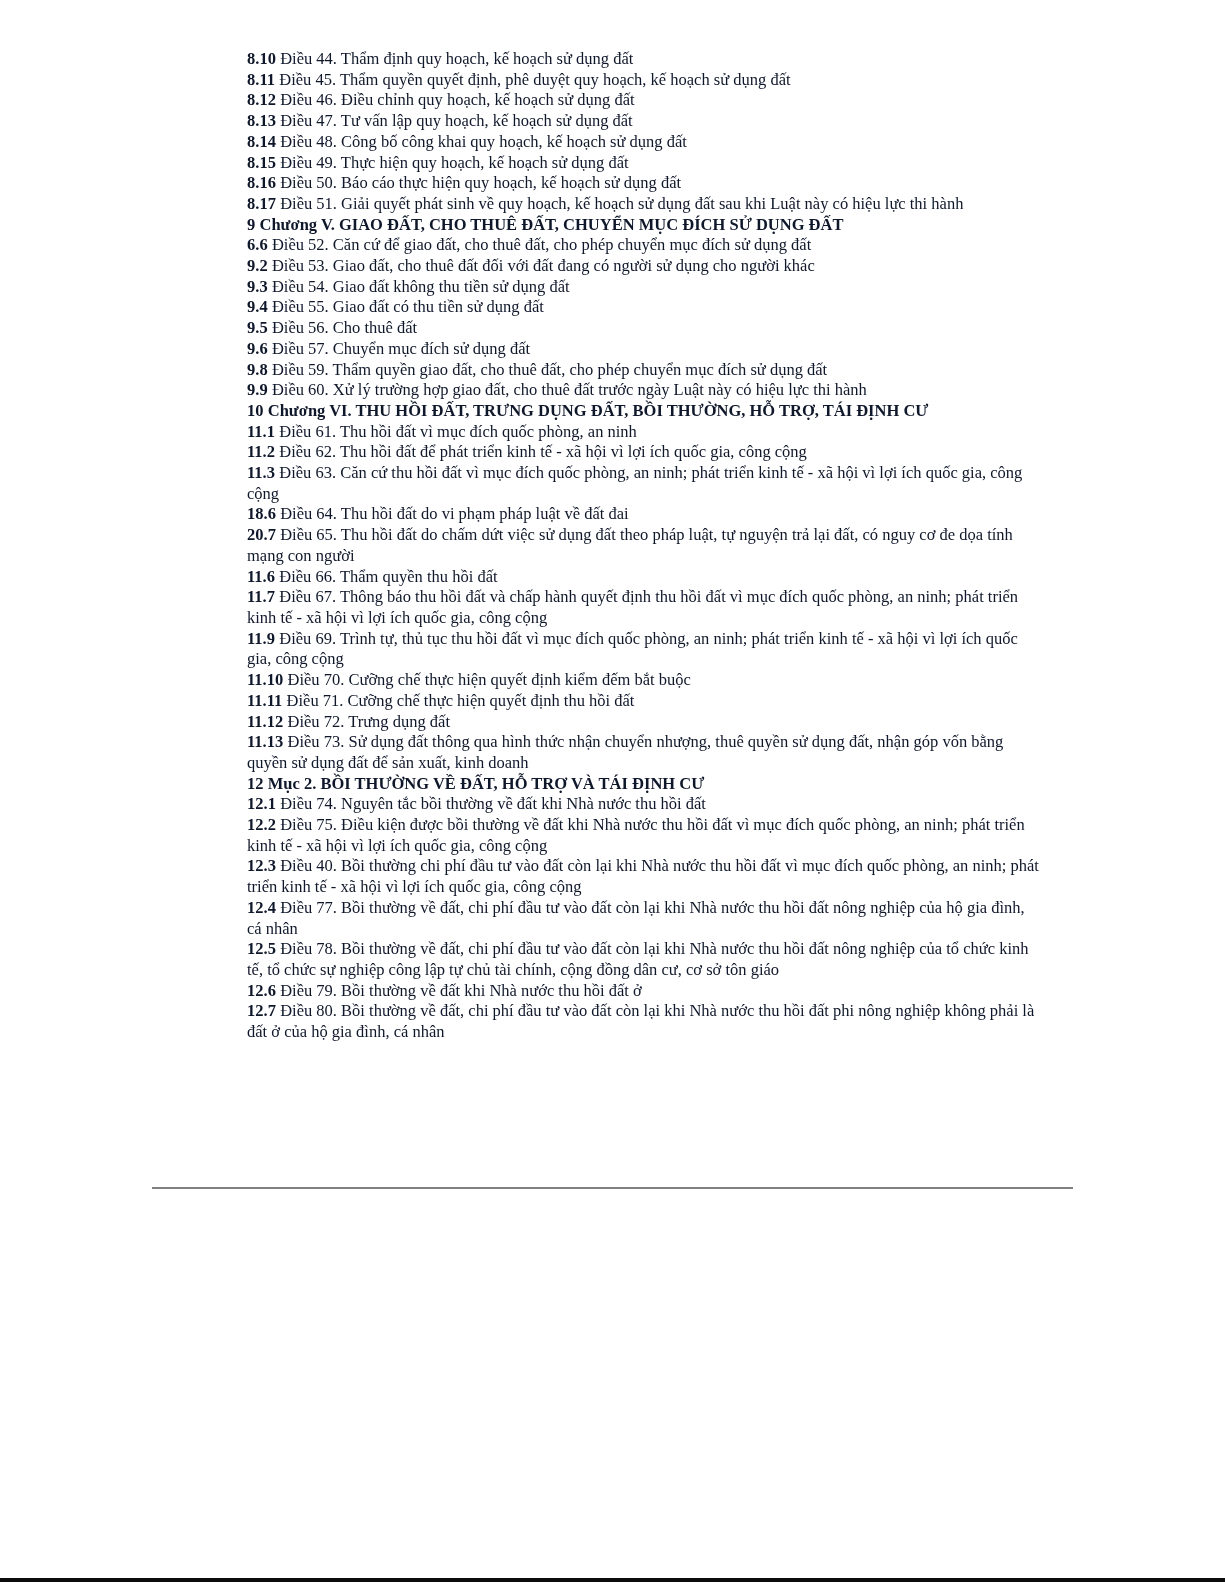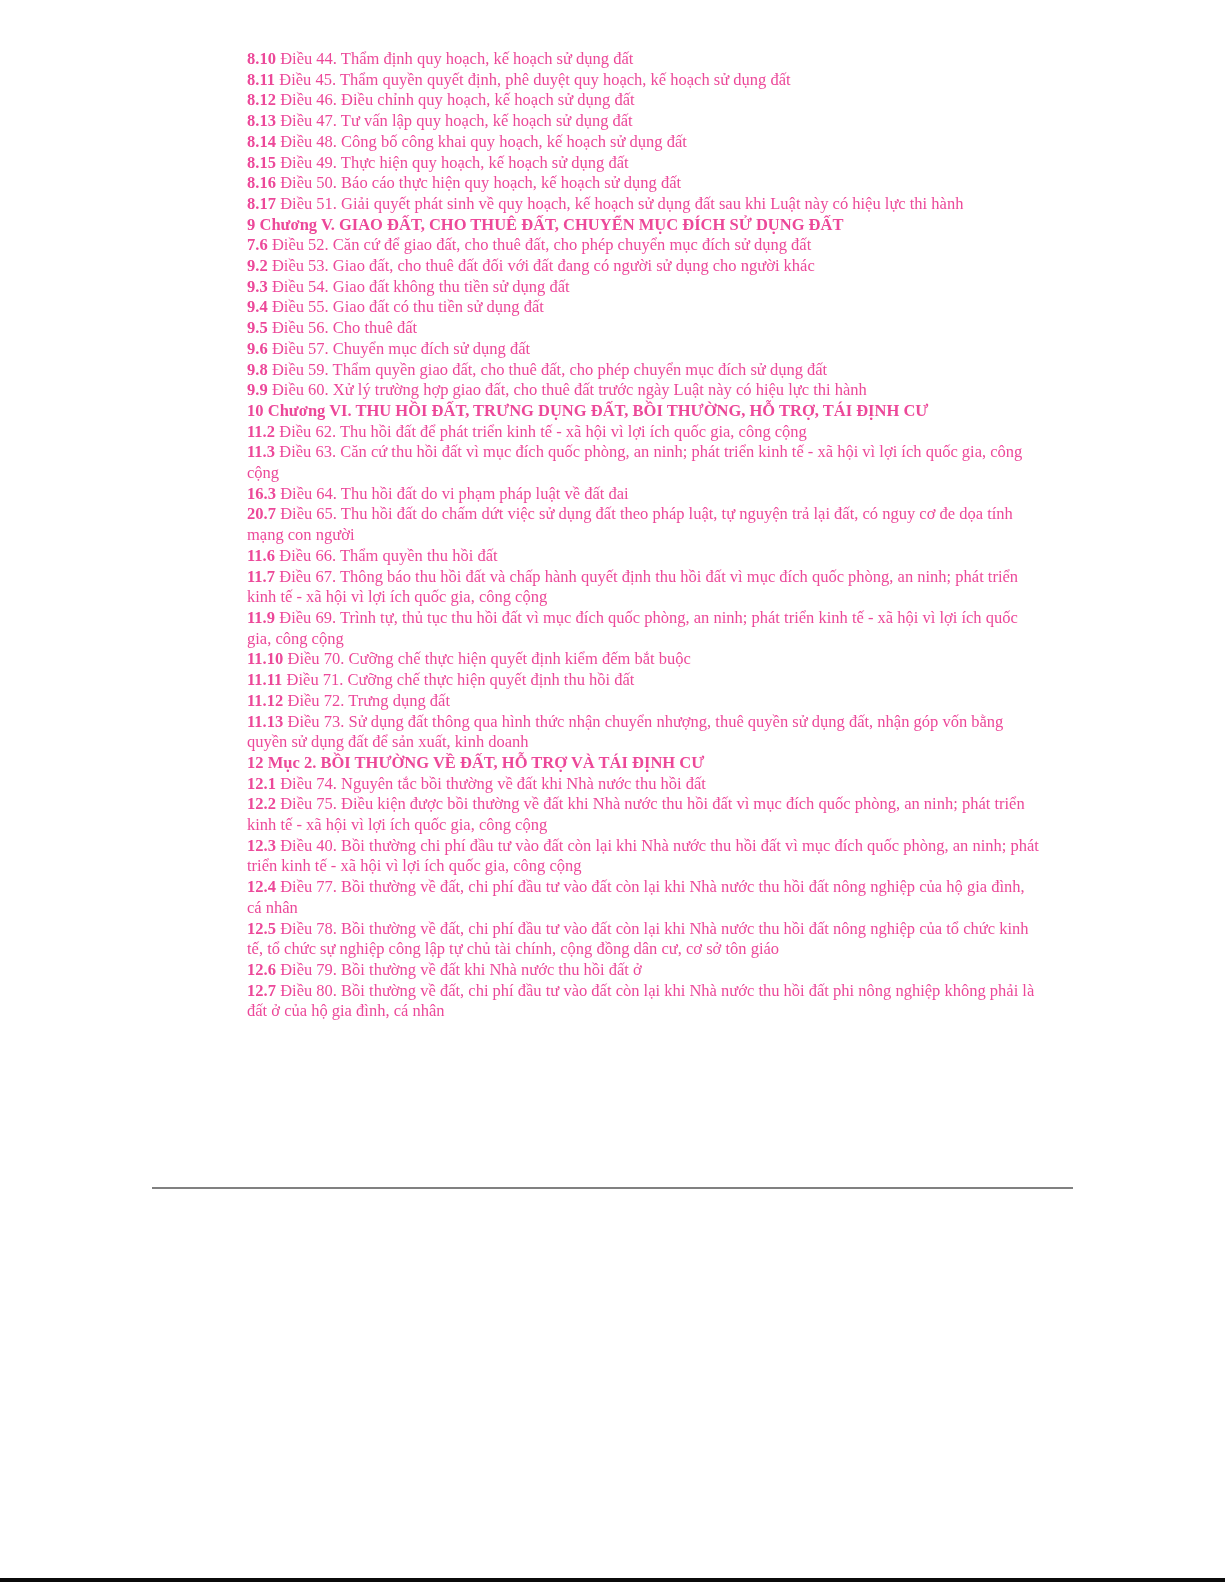--- a/index.html
+++ b/index.html
@@ -30,42 +30,43 @@
   .bottom-bar {
     position: absolute;
     left: 0; top: 1578px;
     width: 1225px; height: 4px;
     background: #0b0b0b;
   }
 </style>
 </head>
 <body>
 
-<div class="content" style="color: #ec4899; font-family: Liberation Serif, serif;">
+<div class="content" style="color: #0f172a; font-family: Liberation Serif, serif;">
     <p class="toc-line"><span class="num">8.10</span><span class="txt">Điều 44. Thẩm định quy hoạch, kế hoạch sử dụng đất</span></p>
     <p class="toc-line"><span class="num">8.11</span><span class="txt">Điều 45. Thẩm quyền quyết định, phê duyệt quy hoạch, kế hoạch sử dụng đất</span></p>
     <p class="toc-line"><span class="num">8.12</span><span class="txt">Điều 46. Điều chỉnh quy hoạch, kế hoạch sử dụng đất</span></p>
     <p class="toc-line"><span class="num">8.13</span><span class="txt">Điều 47. Tư vấn lập quy hoạch, kế hoạch sử dụng đất</span></p>
     <p class="toc-line"><span class="num">8.14</span><span class="txt">Điều 48. Công bố công khai quy hoạch, kế hoạch sử dụng đất</span></p>
     <p class="toc-line"><span class="num">8.15</span><span class="txt">Điều 49. Thực hiện quy hoạch, kế hoạch sử dụng đất</span></p>
     <p class="toc-line"><span class="num">8.16</span><span class="txt">Điều 50. Báo cáo thực hiện quy hoạch, kế hoạch sử dụng đất</span></p>
     <p class="toc-line"><span class="num">8.17</span><span class="txt">Điều 51. Giải quyết phát sinh về quy hoạch, kế hoạch sử dụng đất sau khi Luật này có hiệu lực thi hành</span></p>
     <p class="toc-line heading"><span class="num">9</span><span class="txt">Chương V. GIAO ĐẤT, CHO THUÊ ĐẤT, CHUYỂN MỤC ĐÍCH SỬ DỤNG ĐẤT</span></p>
-    <p class="toc-line"><span class="num">7.6</span><span class="txt">Điều 52. Căn cứ để giao đất, cho thuê đất, cho phép chuyển mục đích sử dụng đất</span></p>
+    <p class="toc-line"><span class="num">6.6</span><span class="txt">Điều 52. Căn cứ để giao đất, cho thuê đất, cho phép chuyển mục đích sử dụng đất</span></p>
     <p class="toc-line"><span class="num">9.2</span><span class="txt">Điều 53. Giao đất, cho thuê đất đối với đất đang có người sử dụng cho người khác</span></p>
     <p class="toc-line"><span class="num">9.3</span><span class="txt">Điều 54. Giao đất không thu tiền sử dụng đất</span></p>
     <p class="toc-line"><span class="num">9.4</span><span class="txt">Điều 55. Giao đất có thu tiền sử dụng đất</span></p>
     <p class="toc-line"><span class="num">9.5</span><span class="txt">Điều 56. Cho thuê đất</span></p>
     <p class="toc-line"><span class="num">9.6</span><span class="txt">Điều 57. Chuyển mục đích sử dụng đất</span></p>
     <p class="toc-line"><span class="num">9.8</span><span class="txt">Điều 59. Thẩm quyền giao đất, cho thuê đất, cho phép chuyển mục đích sử dụng đất</span></p>
     <p class="toc-line"><span class="num">9.9</span><span class="txt">Điều 60. Xử lý trường hợp giao đất, cho thuê đất trước ngày Luật này có hiệu lực thi hành</span></p>
     <p class="toc-line heading"><span class="num">10</span><span class="txt">Chương VI. THU HỒI ĐẤT, TRƯNG DỤNG ĐẤT, BỒI THƯỜNG, HỖ TRỢ, TÁI ĐỊNH CƯ</span></p>
+    <p class="toc-line"><span class="num">11.1</span><span class="txt">Điều 61. Thu hồi đất vì mục đích quốc phòng, an ninh</span></p>
     <p class="toc-line"><span class="num">11.2</span><span class="txt">Điều 62. Thu hồi đất để phát triển kinh tế - xã hội vì lợi ích quốc gia, công cộng</span></p>
     <p class="toc-line"><span class="num">11.3</span><span class="txt">Điều 63. Căn cứ thu hồi đất vì mục đích quốc phòng, an ninh; phát triển kinh tế - xã hội vì lợi ích quốc gia, công cộng</span></p>
-    <p class="toc-line"><span class="num">16.3</span><span class="txt">Điều 64. Thu hồi đất do vi phạm pháp luật về đất đai</span></p>
+    <p class="toc-line"><span class="num">18.6</span><span class="txt">Điều 64. Thu hồi đất do vi phạm pháp luật về đất đai</span></p>
     <p class="toc-line"><span class="num">20.7</span><span class="txt">Điều 65. Thu hồi đất do chấm dứt việc sử dụng đất theo pháp luật, tự nguyện trả lại đất, có nguy cơ đe dọa tính mạng con người</span></p>
     <p class="toc-line"><span class="num">11.6</span><span class="txt">Điều 66. Thẩm quyền thu hồi đất</span></p>
     <p class="toc-line"><span class="num">11.7</span><span class="txt">Điều 67. Thông báo thu hồi đất và chấp hành quyết định thu hồi đất vì mục đích quốc phòng, an ninh; phát triển kinh tế - xã hội vì lợi ích quốc gia, công cộng</span></p>
     <p class="toc-line"><span class="num">11.9</span><span class="txt">Điều 69. Trình tự, thủ tục thu hồi đất vì mục đích quốc phòng, an ninh; phát triển kinh tế - xã hội vì lợi ích quốc gia, công cộng</span></p>
     <p class="toc-line"><span class="num">11.10</span><span class="txt">Điều 70. Cưỡng chế thực hiện quyết định kiểm đếm bắt buộc</span></p>
     <p class="toc-line"><span class="num">11.11</span><span class="txt">Điều 71. Cưỡng chế thực hiện quyết định thu hồi đất</span></p>
     <p class="toc-line"><span class="num">11.12</span><span class="txt">Điều 72. Trưng dụng đất</span></p>
     <p class="toc-line"><span class="num">11.13</span><span class="txt">Điều 73. Sử dụng đất thông qua hình thức nhận chuyển nhượng, thuê quyền sử dụng đất, nhận góp vốn bằng quyền sử dụng đất để sản xuất, kinh doanh</span></p>
     <p class="toc-line heading"><span class="num">12</span><span class="txt">Mục 2. BỒI THƯỜNG VỀ ĐẤT, HỖ TRỢ VÀ TÁI ĐỊNH CƯ</span></p>
     <p class="toc-line"><span class="num">12.1</span><span class="txt">Điều 74. Nguyên tắc bồi thường về đất khi Nhà nước thu hồi đất</span></p>

